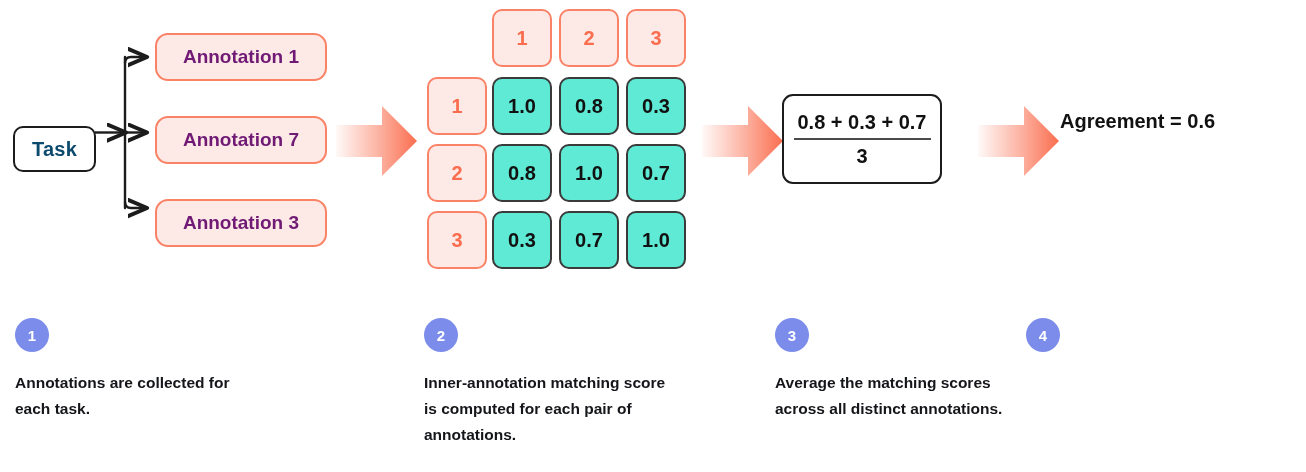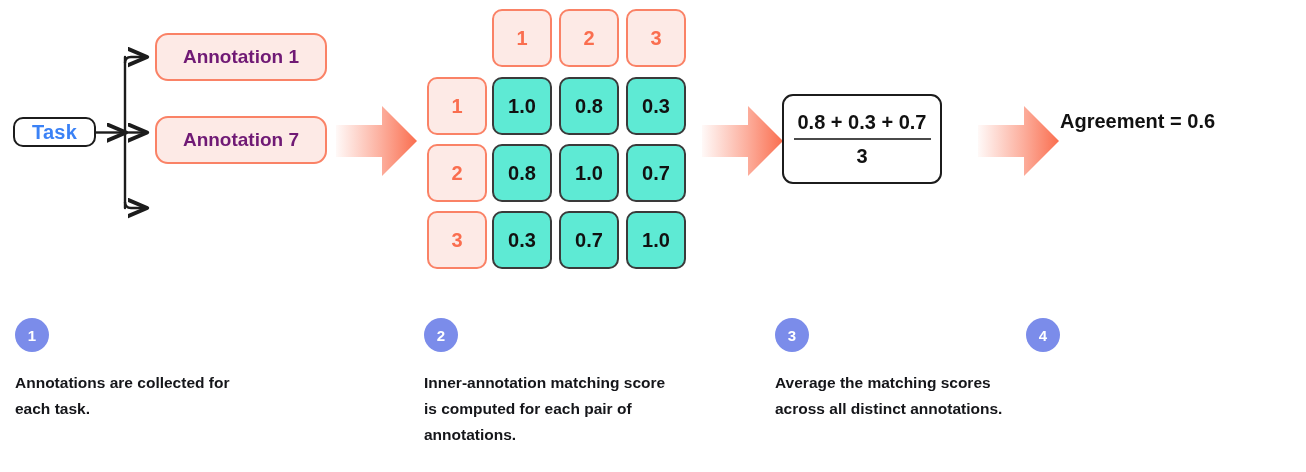--- a/index.html
+++ b/index.html
@@ -6,26 +6,26 @@
   html, body {
     width: 1306px; height: 472px;
     background: #ffffff;
     font-family: "Liberation Sans", sans-serif;
     overflow: hidden;
   }
   #stage { position: relative; width: 1306px; height: 472px; }
 
   
   .task-box {
-    position: absolute; left: 13px; top: 117px;
-    width: 83px; height: 30px;
+    position: absolute; left: 13px; top: 126px;
+    width: 83px; height: 46px;
     border: 2px solid #1c1c1c; border-radius: 10px;
     background: #fff;
     display: flex; align-items: center; justify-content: center;
-    font-size: 20px; font-weight: 700; color: #3b82f6; letter-spacing: .2px;
+    font-size: 20px; font-weight: 700; color: #0c4a6e; letter-spacing: .2px;
   }
 
   
   .connector { position: absolute; left: 90px; top: 25px; width: 70px; height: 215px; }
 
   
   .ann {
     position: absolute; left: 155px;
     width: 172px; height: 48px;
     background: #fdeae6; border: 2px solid #fa8266; border-radius: 13px;
@@ -110,20 +110,21 @@
       <path d="M5,107.5 L35,107.5" stroke="#1c1c1c" stroke-width="2.4" fill="none" marker-end="url(#ah)"></path>
       <path d="M35,32 L35,183" stroke="#1c1c1c" stroke-width="2.4" fill="none" stroke-linecap="round"></path>
       <path d="M35,38 Q35,32 41,32 L56,32" stroke="#1c1c1c" stroke-width="2.4" fill="none" marker-end="url(#ah)"></path>
       <path d="M35,177 Q35,183 41,183 L56,183" stroke="#1c1c1c" stroke-width="2.4" fill="none" marker-end="url(#ah)"></path>
       <path d="M35,107.5 L56,107.5" stroke="#1c1c1c" stroke-width="2.4" fill="none" marker-end="url(#ah)"></path>
     </svg>
   </div>
 
   <div class="ann ann-1">Annotation 1</div>
   <div class="ann ann-2">Annotation 7</div>
+  <div class="ann ann-3">Annotation 3</div>
 
   <div class="big-arrow arrow-1">
     <svg width="82" height="74" viewBox="0 0 82 74">
       <defs>
         <linearGradient id="ga1" x1="0" y1="0" x2="1" y2="0">
           <stop offset="0%" stop-color="#fa6e4f" stop-opacity="0.04"></stop>
           <stop offset="55%" stop-color="#fa6e4f" stop-opacity="0.55"></stop>
           <stop offset="100%" stop-color="#fa6e4f" stop-opacity="1"></stop>
         </linearGradient>
       </defs>

